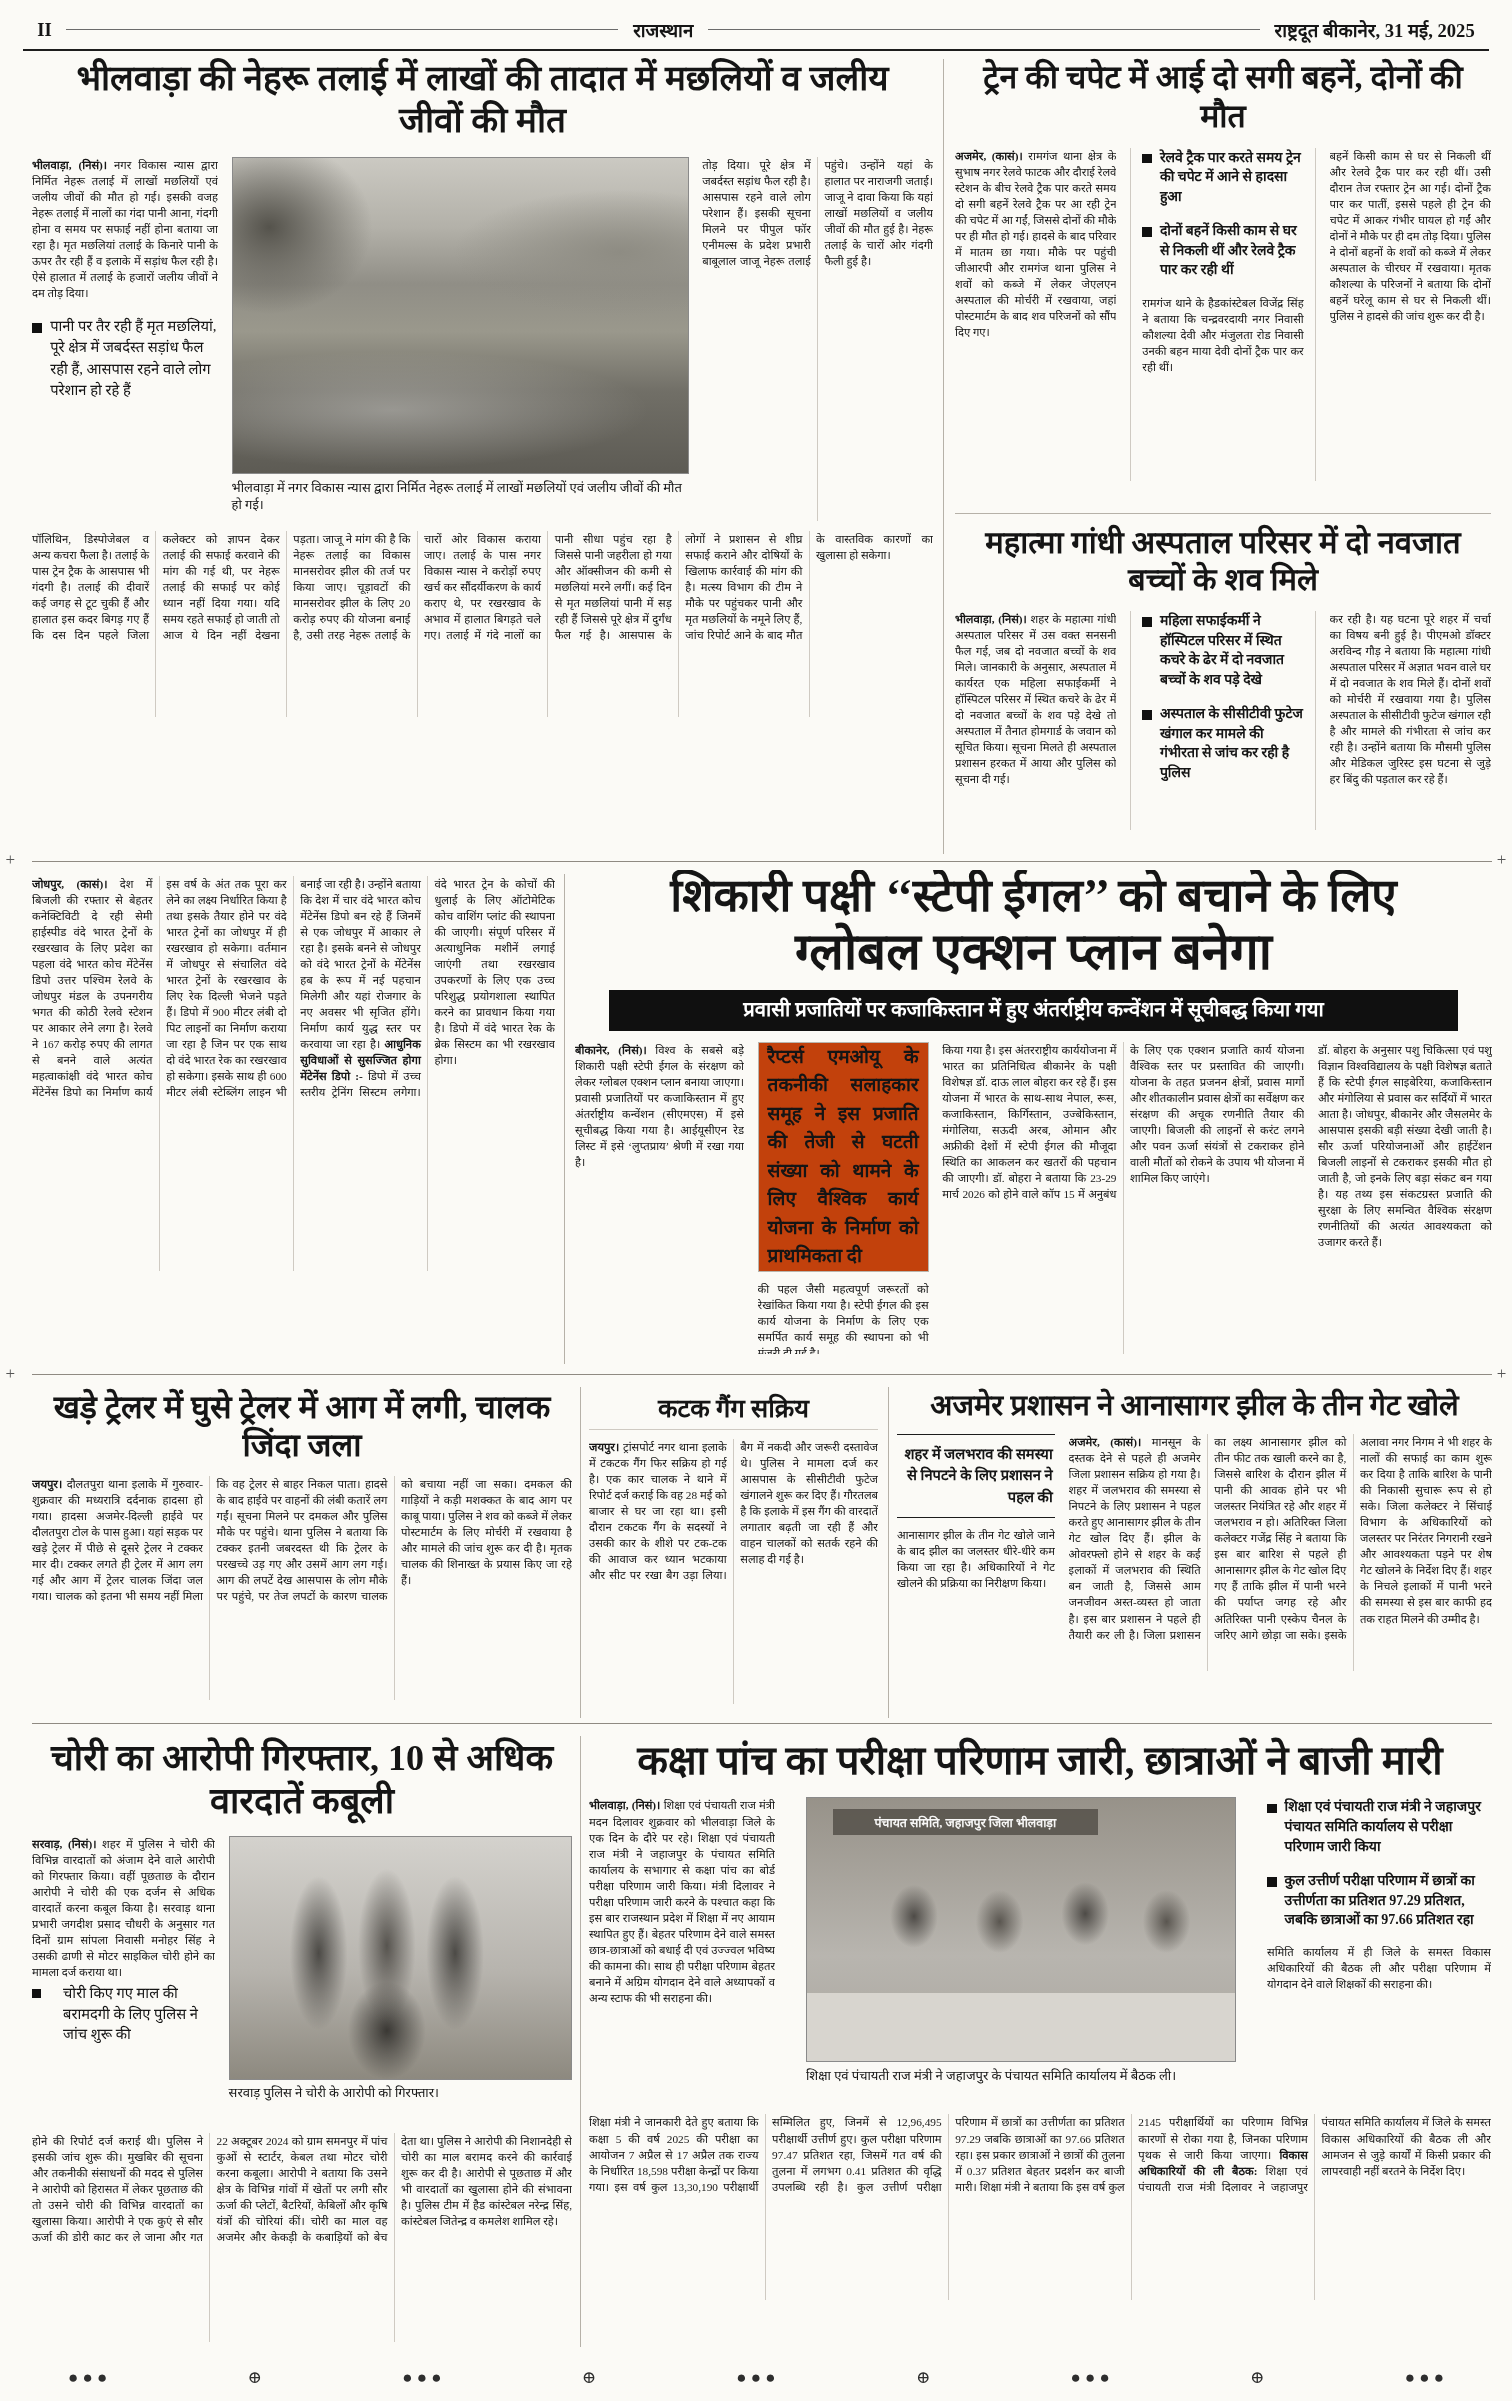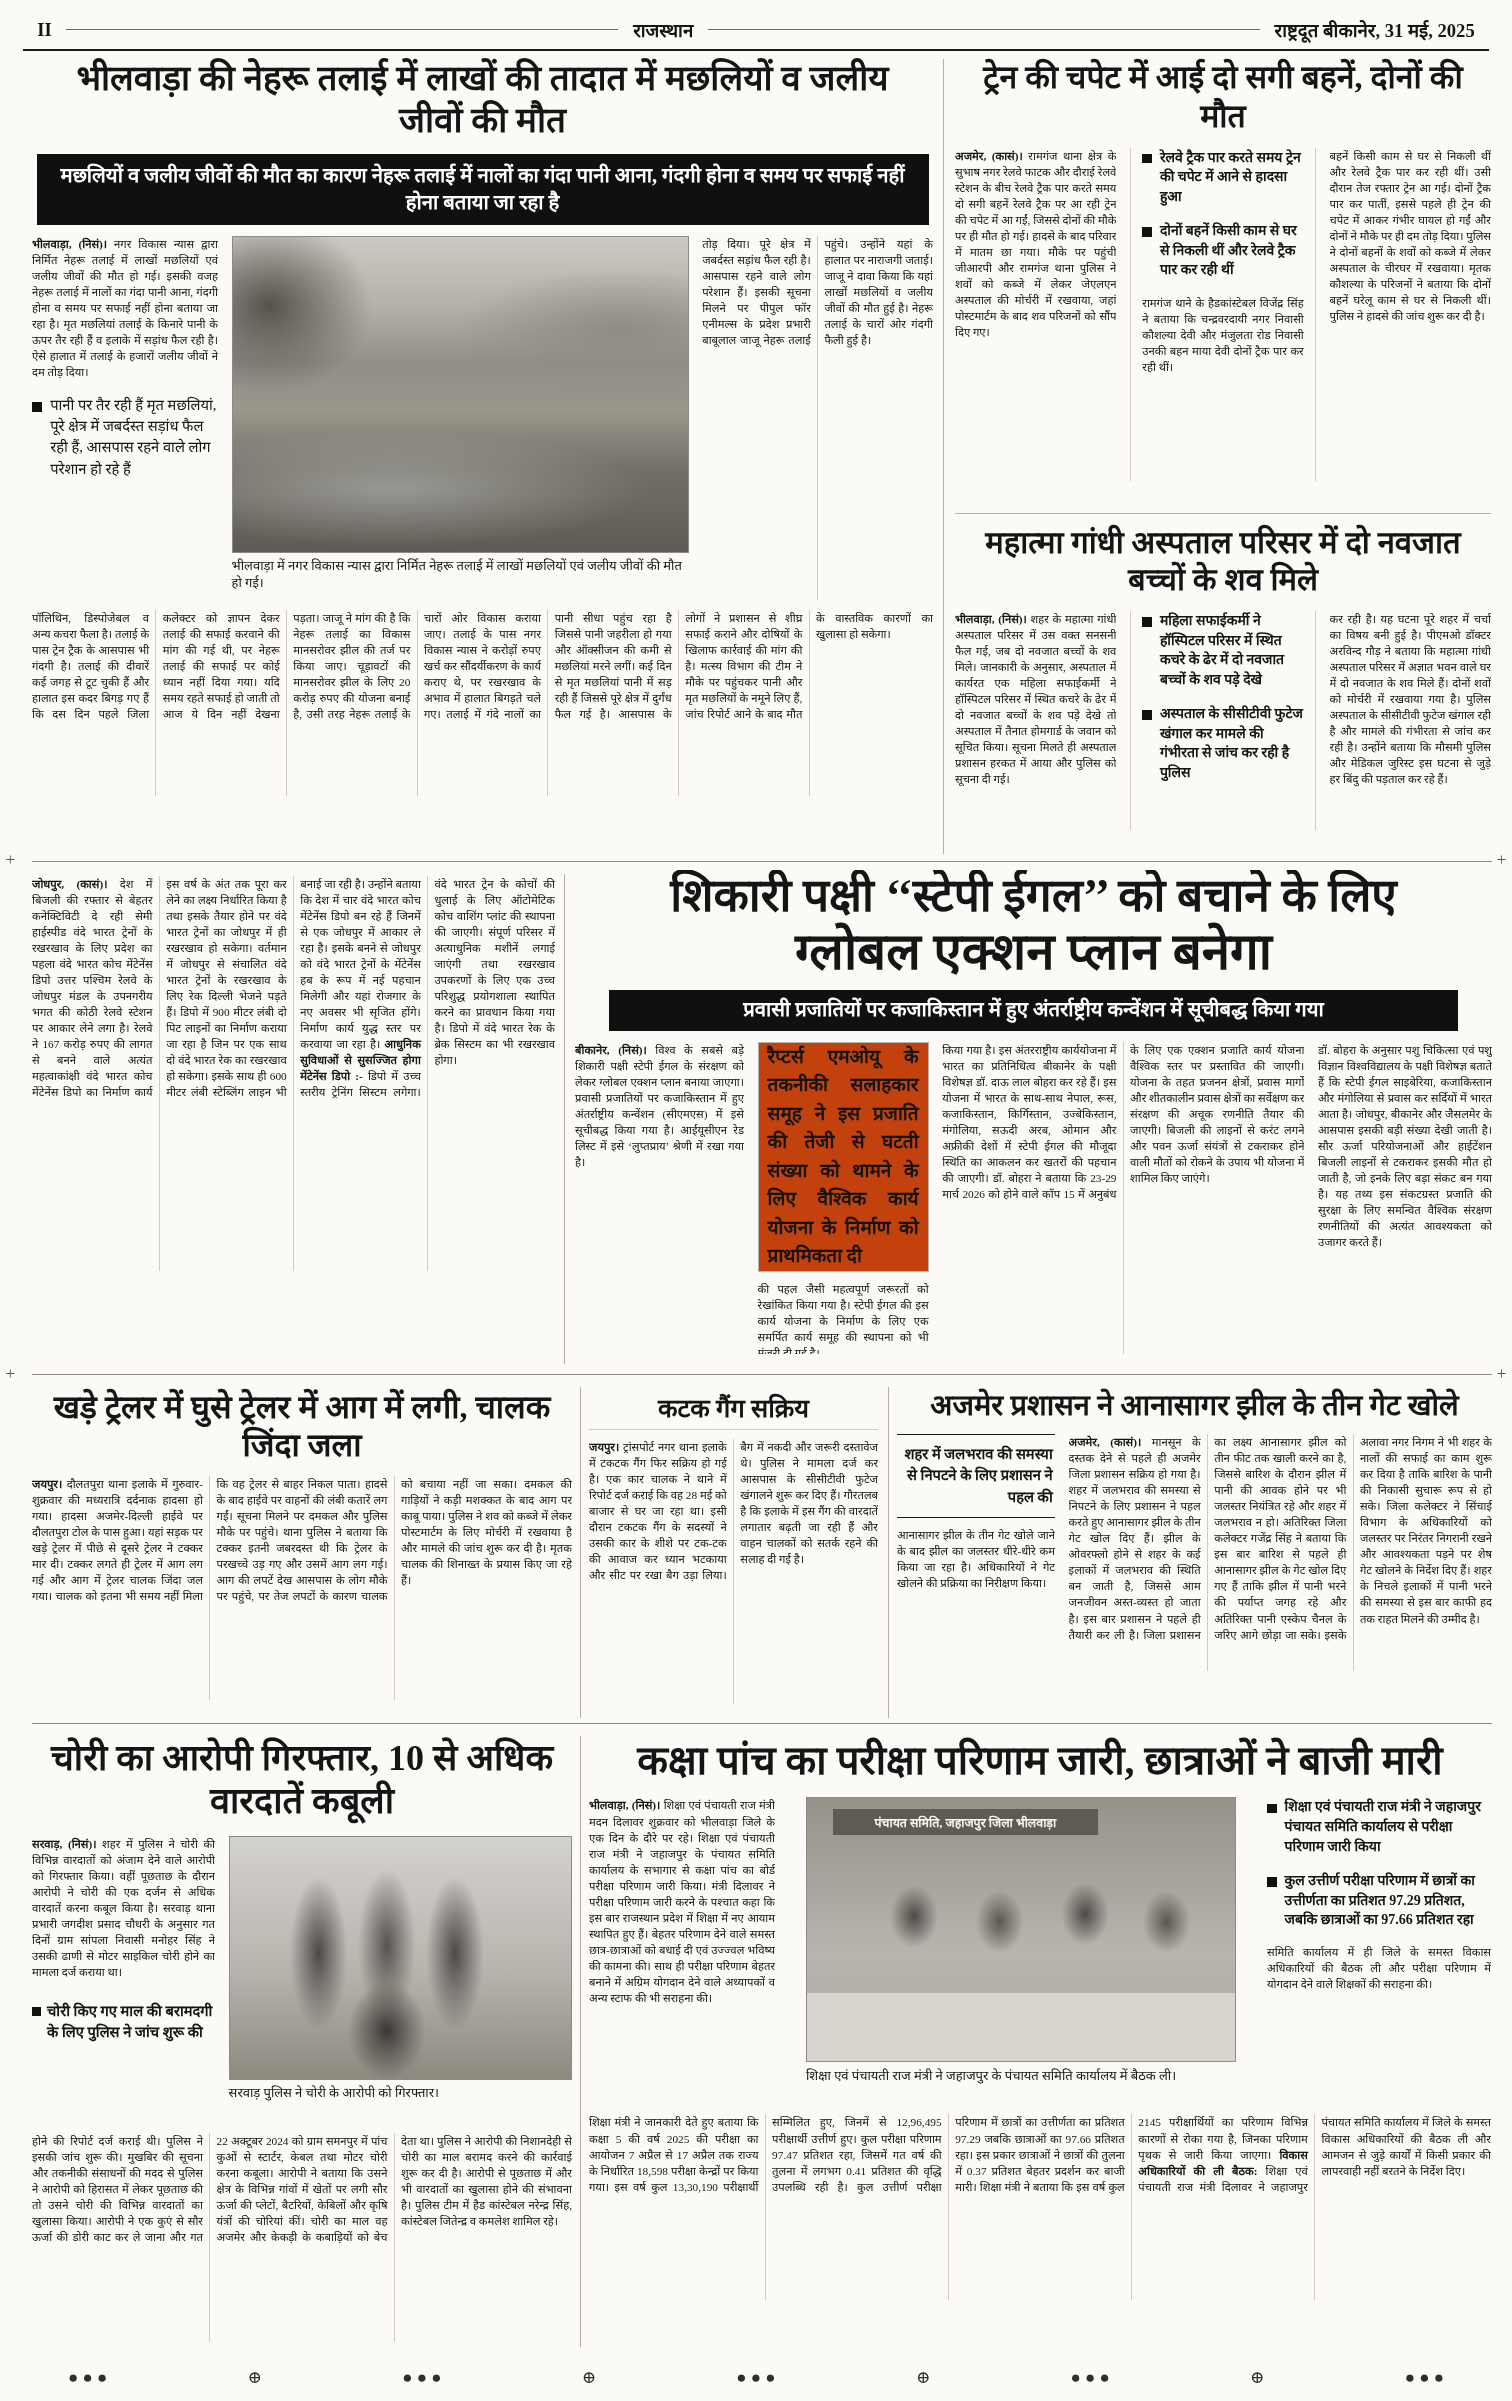--- a/index.html
+++ b/index.html
@@ -125,21 +125,21 @@
   .ana-c1{width:158px;overflow:hidden}
   .ana-rest{flex:1;column-count:3;overflow:hidden}
   .ana-c1 .after-box{margin-top:9px;font-size:11.3px;line-height:1.42;text-align:justify}
 
   
   #sec-thief .headline{font-size:36px;padding:1.1px 5.6px}
   .thief-row{display:flex;gap:13.6px;margin-top:11.3px;height:289px}
   .thief-c1{width:183px;overflow:hidden}
   .thief-photo-wrap{flex:1}
   .thief-photo{width:100%;height:244px}
-  .thief-sub{display:flex;gap:6px;font-weight:bold;font-size:14.7px;line-height:1.4;margin-top:21px}
+  .thief-sub{display:flex;gap:22px;font-weight:normal;font-size:14.7px;line-height:1.4;margin-top:3px}
   .thief-sub .sq{width:9px;height:9px;background:#111;margin-top:6.2px;flex:0 0 auto}
   .thief-body{margin-top:8px;column-count:3;height:209px}
 
   
   #sec-exam .headline{font-size:40px;padding:1.1px 22.6px}
   .exam-row{display:flex;gap:31px;margin-top:11.3px;height:309px}
   .exam-c1{width:186px;overflow:hidden}
   .exam-photo-wrap{flex:1}
   .exam-photo{width:100%;height:265px}
   .exam-side{width:224px;overflow:hidden}
@@ -154,21 +154,20 @@
   <div class="hdr-line"></div>
   <div class="hdr">
     <div>II</div>
     <div>राजस्थान</div>
     <div>राष्ट्रदूत बीकानेर, 31 मई, 2025</div>
   </div>
   <div class="hdr-heavy"></div>
 
   <section id="sec-fish">
     <h1 class="headline">भीलवाड़ा की नेहरू तलाई में लाखों की तादात में मछलियों व जलीय जीवों की मौत</h1>
-    <div class="kicker">मछलियों व जलीय जीवों की मौत का कारण नेहरू तलाई में नालों का गंदा पानी आना, गंदगी होना व समय पर सफाई नहीं होना बताया जा रहा है</div>
     <div class="fish-row">
       <div class="fish-lead">
         <div class="body-txt">
           <span class="dateline">भीलवाड़ा, (निसं)।</span>
           <span>नगर विकास न्यास द्वारा निर्मित नेहरू तलाई में लाखों मछलियों एवं जलीय जीवों की मौत हो गई। इसकी वजह नेहरू तलाई में नालों का गंदा पानी आना, गंदगी होना व समय पर सफाई नहीं होना बताया जा रहा है। मृत मछलियां तलाई के किनारे पानी के ऊपर तैर रही हैं व इलाके में सड़ांध फैल रही है। ऐसे हालात में तलाई के हजारों जलीय जीवों ने दम तोड़ दिया।</span>
         </div>
         <div class="pullquote">
           <span class="sq"></span>
           <span>पानी पर तैर रही हैं मृत मछलियां, पूरे क्षेत्र में जबर्दस्त सड़ांध फैल रही हैं, आसपास रहने वाले लोग परेशान हो रहे हैं</span>
         </div>

